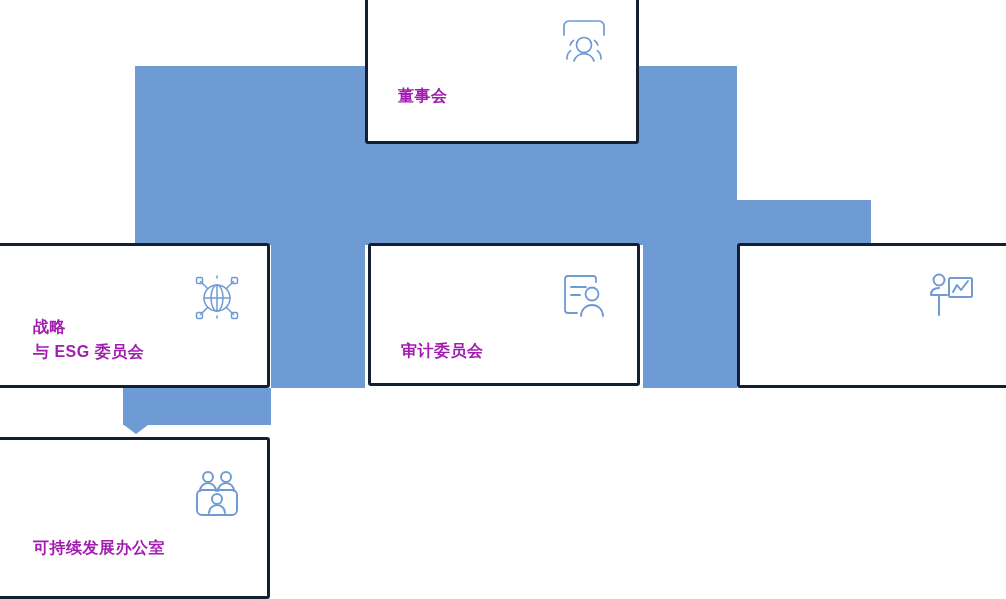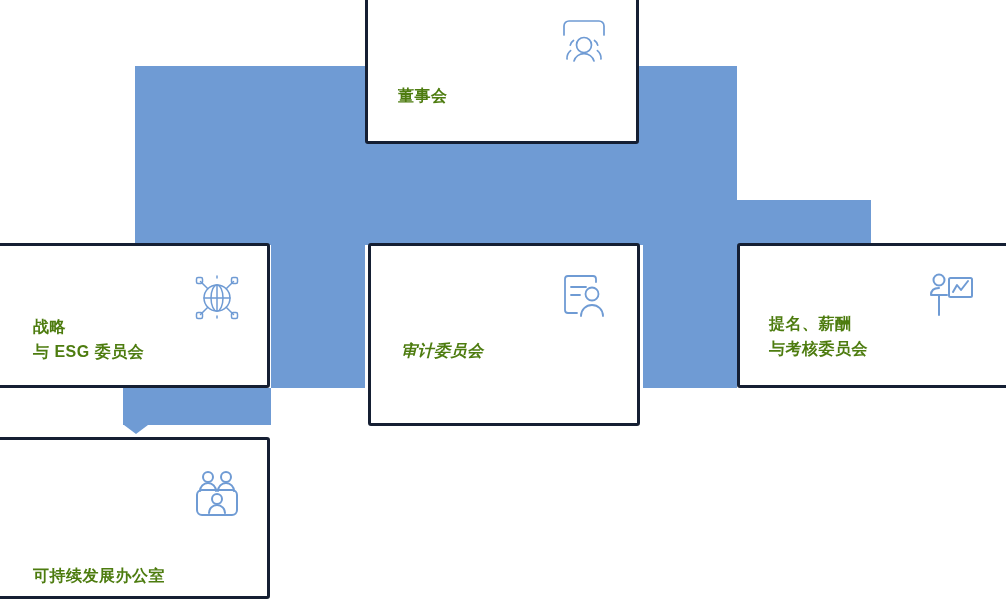--- a/index.html
+++ b/index.html
@@ -54,21 +54,21 @@
   
   .card {
     position: absolute;
     background: #ffffff;
     border: 3px solid #151f33;
     border-radius: 3px;
     box-sizing: border-box;
   }
   .card-title {
     position: absolute;
-    color: #4d7c0f;
+    color: #a21caf;
     font-size: 16px;
     font-weight: bold;
     line-height: 25px;
     letter-spacing: 0.5px;
     white-space: pre-line;
   }
   .card-icon {
     position: absolute;
     width: 56px;
     height: 56px;
@@ -76,30 +76,30 @@
 
   
   .card-board       { left: 365px; top: -8px;  width: 274px; height: 152px; }
   .card-board .card-title { left: 30px; bottom: 36px; }
   .card-board .card-icon  { right: 24px; top: 18px; }
 
   .card-strategy    { left: -8px;  top: 243px; width: 278px; height: 145px; }
   .card-strategy .card-title { left: 38px; top: 302px; }
   .card-strategy .card-icon  { right: 22px; top: 24px; }
 
-  .card-audit       { left: 368px; top: 243px; width: 272px; height: 183px; font-style: italic; }
+  .card-audit       { left: 368px; top: 243px; width: 272px; height: 143px; }
   .card-audit .card-title { left: 30px; top: 92px; }
   .card-audit .card-icon  { right: 26px; top: 22px; }
 
   .card-nomination  { left: 737px; top: 243px; width: 277px; height: 145px; }
   .card-nomination .card-title { left: 29px; top: 65px; }
   .card-nomination .card-icon  { right: 32px; top: 22px; }
 
   .card-office      { left: -8px;  top: 437px; width: 278px; height: 162px; }
-  .card-office .card-title { left: 38px; top: 95px; margin-top: 28px; }
+  .card-office .card-title { left: 38px; top: 95px; }
   .card-office .card-icon  { right: 22px; top: 28px; }
 
   
   .card .card-title { position: absolute; }
   .card-strategy .card-title { top: 68px; left: 38px; }
   .card-office  .card-title { top: 95px; left: 38px; }
   .card-board   .card-title { top: 88px; left: 30px; bottom: auto; }
 </style>
 </head>
 <body>
@@ -169,22 +169,20 @@
   <div class="card card-nomination">
     <span class="card-icon">
       <svg viewBox="0 0 56 56" width="56" height="56" fill="none" stroke="#6f9bd4" stroke-width="2" stroke-linecap="round" stroke-linejoin="round">
         <circle cx="16" cy="12" r="5.5"></circle>
         <path d="M16 20 C10.5 20 8 23 8 27 H16 H24"></path>
         <path d="M16 27 V47"></path>
         <rect x="26" y="10" width="23" height="19" rx="1.5"></rect>
         <path d="M30 24 L34 17 L38 22 L45 13"></path>
       </svg>
     </span>
-    <div class="card-title">提名、薪酬
-与考核委员会</div>
   </div>
 
   <div class="card card-office">
     <span class="card-icon">
       <svg viewBox="0 0 56 56" width="56" height="56" fill="none" stroke="#6f9bd4" stroke-width="2" stroke-linecap="round" stroke-linejoin="round">
         <circle cx="19" cy="9" r="5"></circle>
         <circle cx="37" cy="9" r="5"></circle>
         <path d="M11 23 a8 8 0 0 1 16 0"></path>
         <path d="M29 23 a8 8 0 0 1 16 0"></path>
         <rect x="8" y="22" width="40" height="25" rx="5"></rect>

